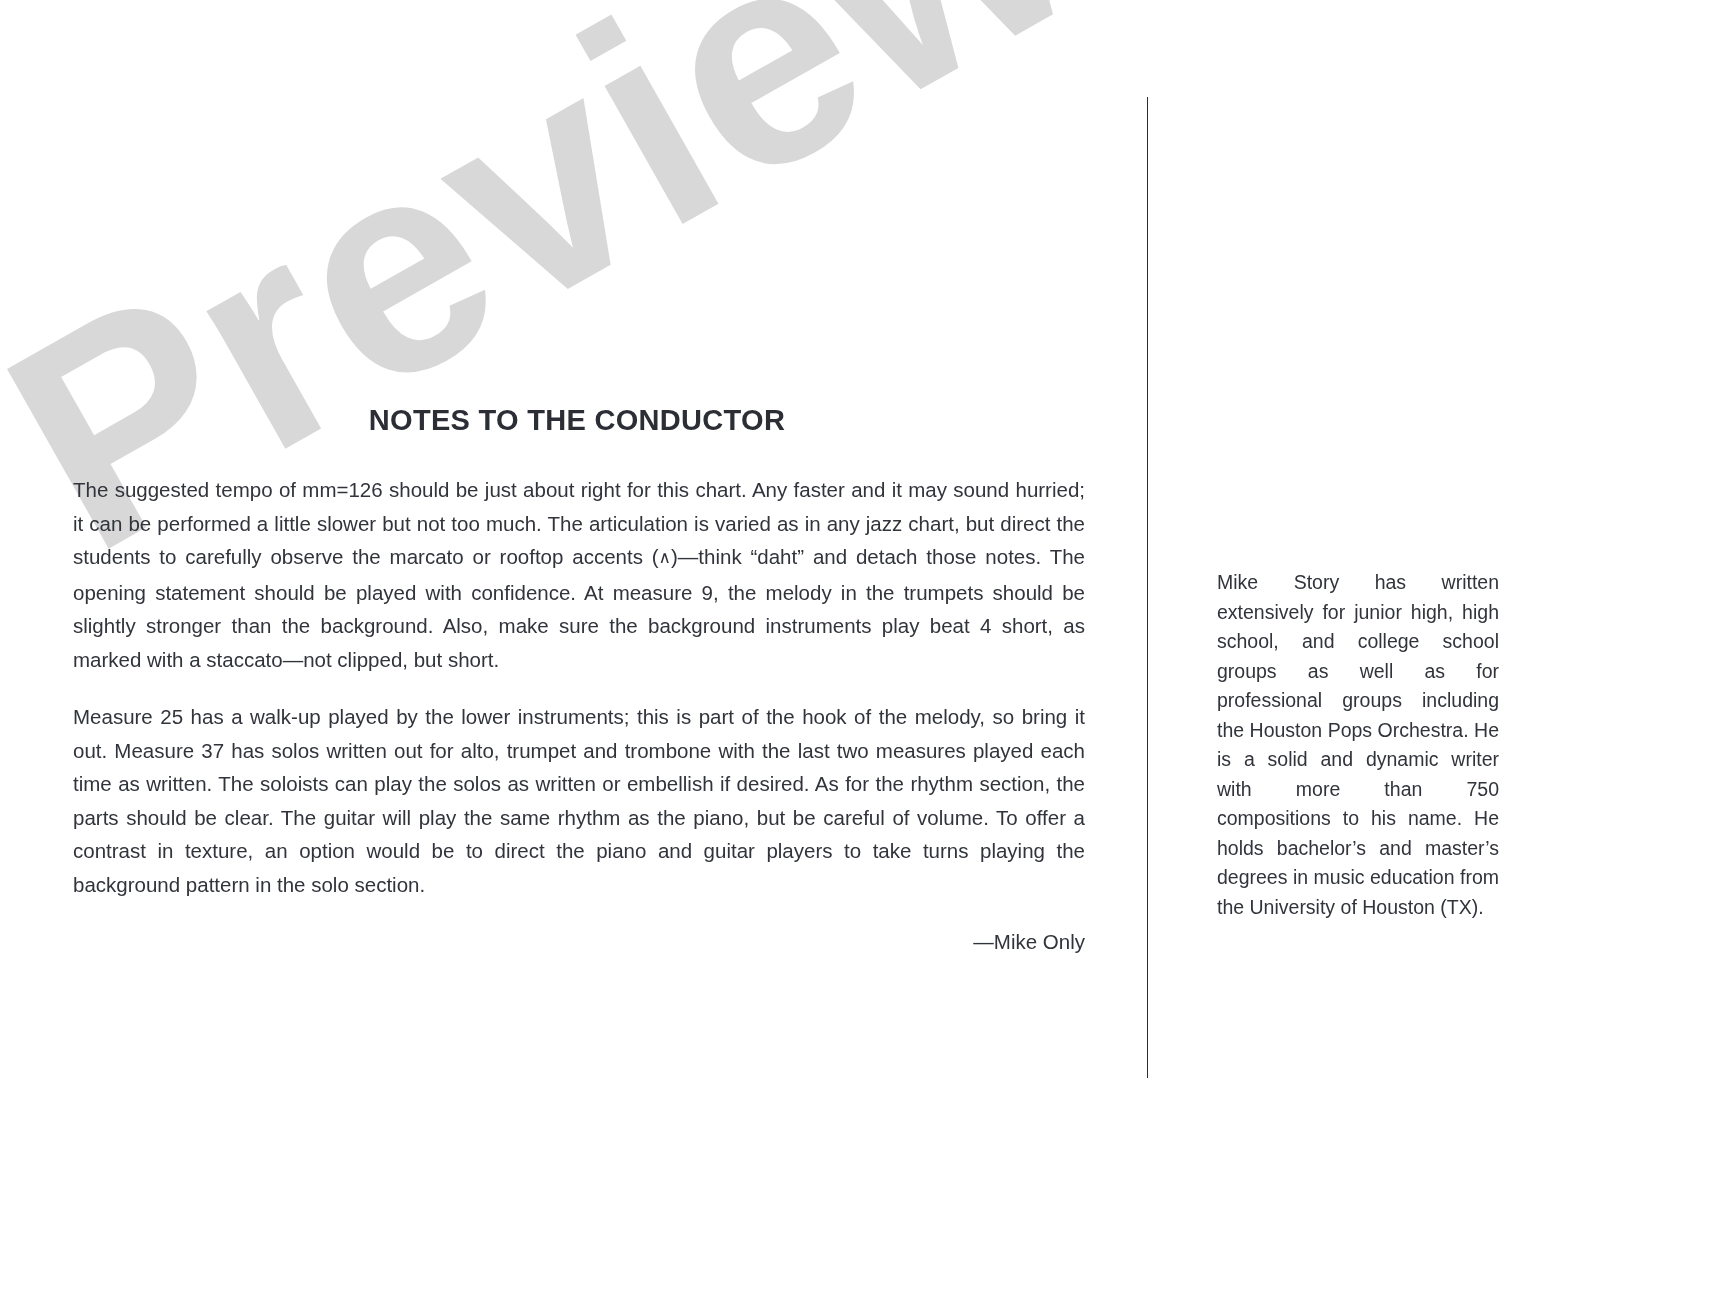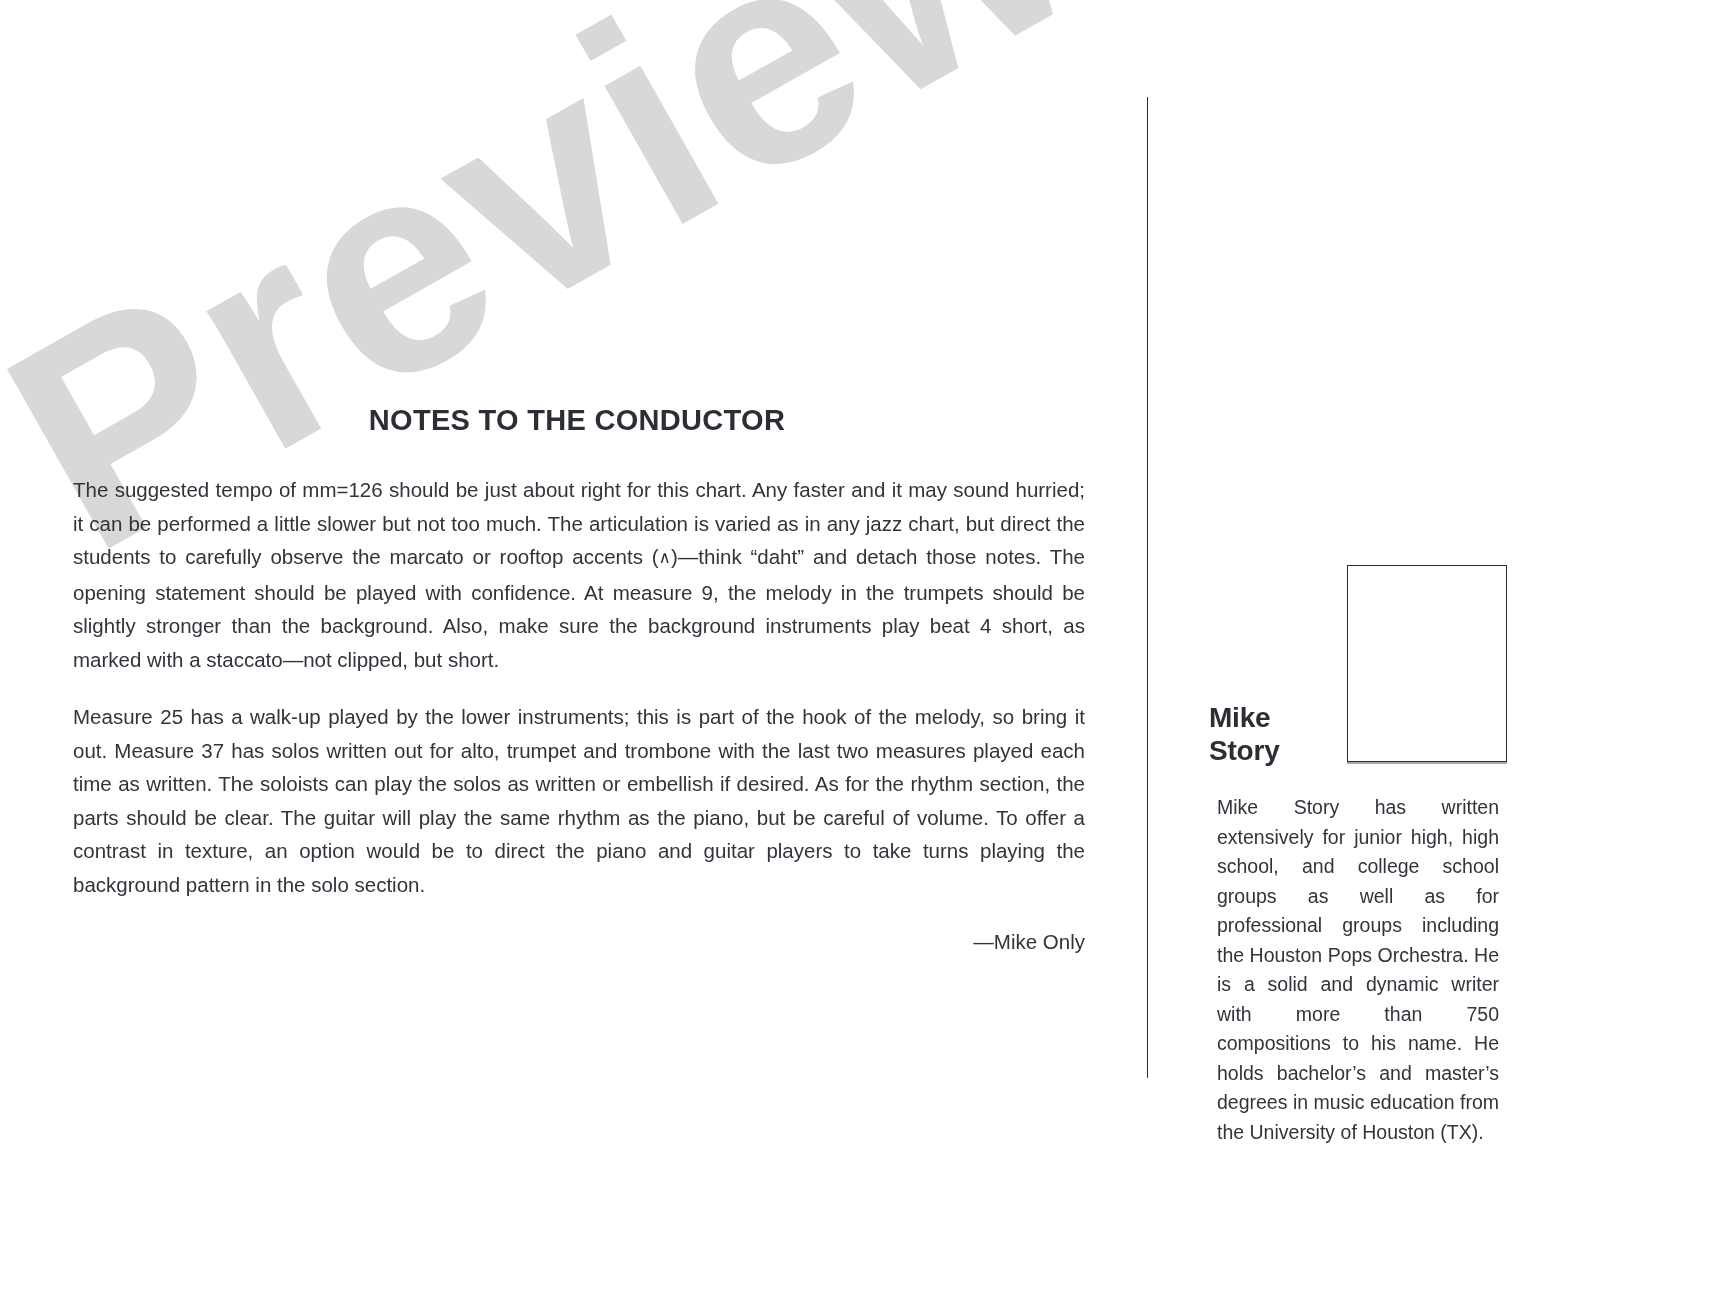--- a/index.html
+++ b/index.html
@@ -181,26 +181,19 @@
 
       <p class="body-paragraph">Measure 25 has a walk-up played by the lower instruments; this is part of the hook of the melody, so bring it out. Measure 37 has solos written out for alto, trumpet and trombone with the last two measures played each time as written. The soloists can play the solos as written or embellish if desired. As for the rhythm section, the parts should be clear. The guitar will play the same rhythm as the piano, but be careful of volume. To offer a contrast in texture, an option would be to direct the piano and guitar players to take turns playing the background pattern in the solo section.</p>
 
 
       <p id="signature">—Mike Only</p>
 
     </div>
 
     <div id="sidebar">
 
-      <div id="composer-header">
-        <div id="composer-photo-frame"></div>
-        <div id="composer-name">
-          <div>Mike</div>
-          <div>Story</div>
-        </div>
-      </div>
 
       <p id="composer-bio">Mike Story has written extensively for junior high, high school, and college school groups as well as for professional groups including the Houston Pops Orchestra. He is a solid and dynamic writer with more than 750 compositions to his name. He holds bachelor’s and master’s degrees in music education from the University of Houston (TX).</p>
 
     </div>
 
   </div>
 </div>
 
 </body></html>

